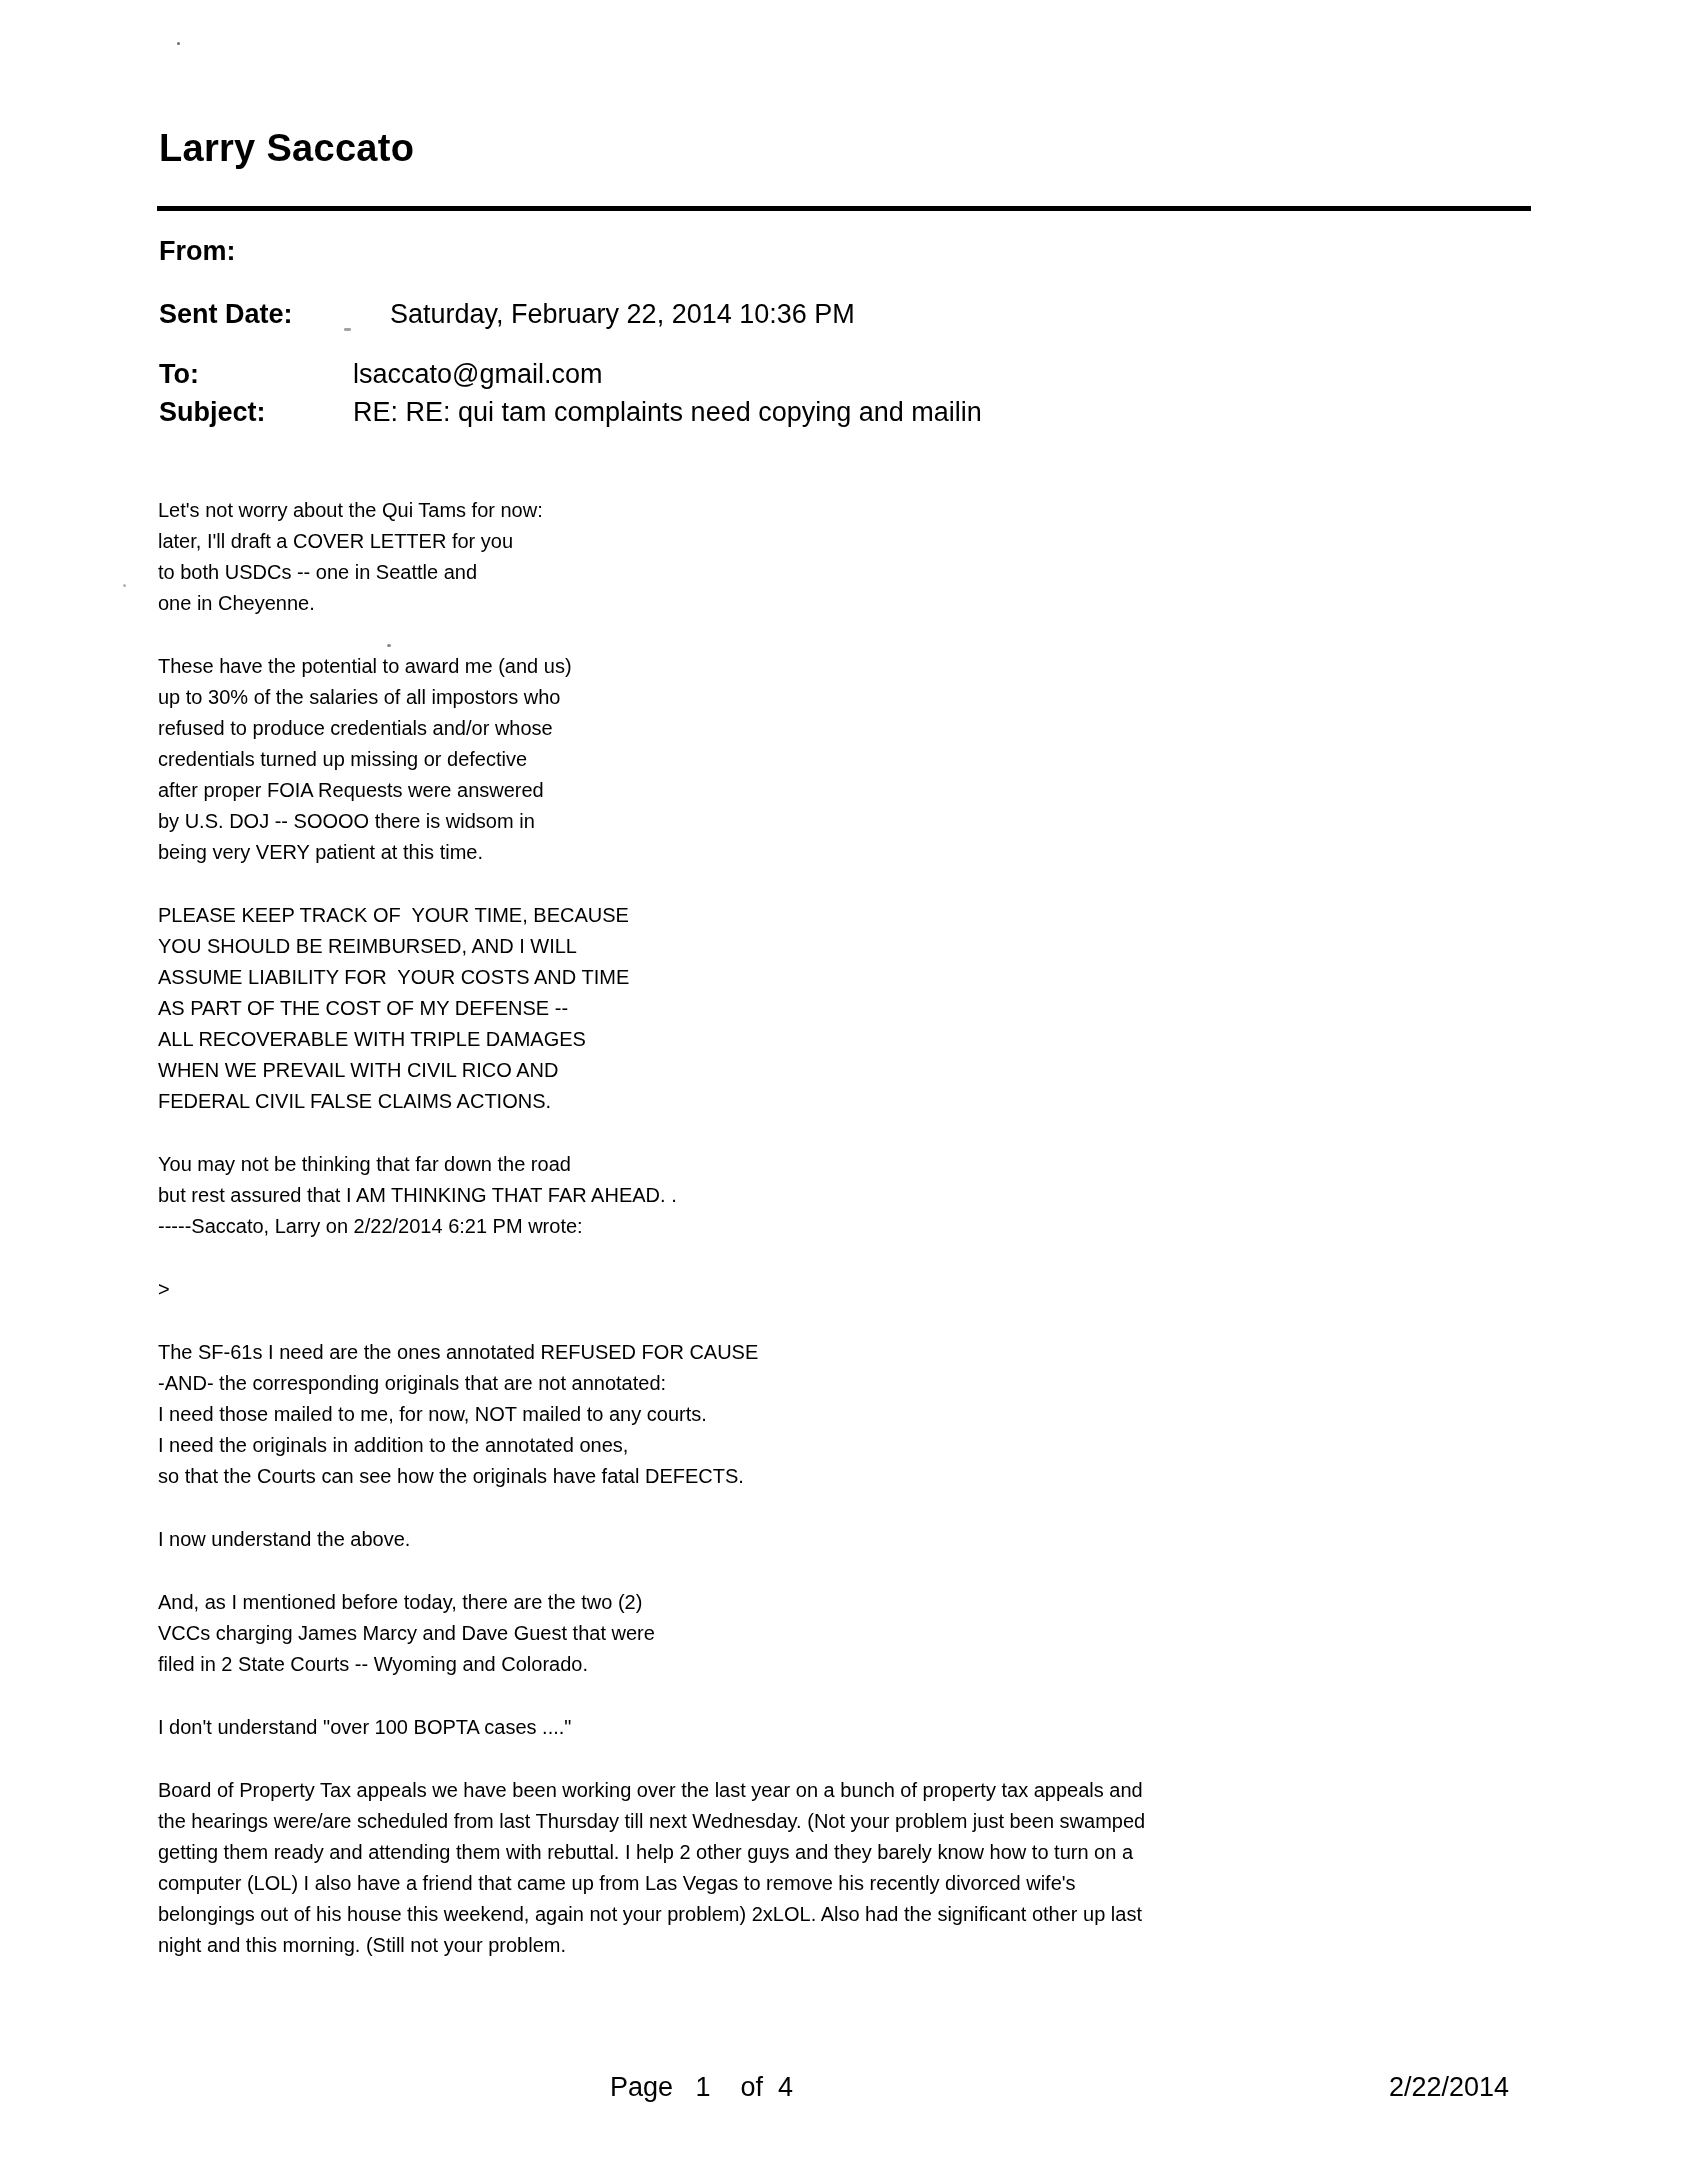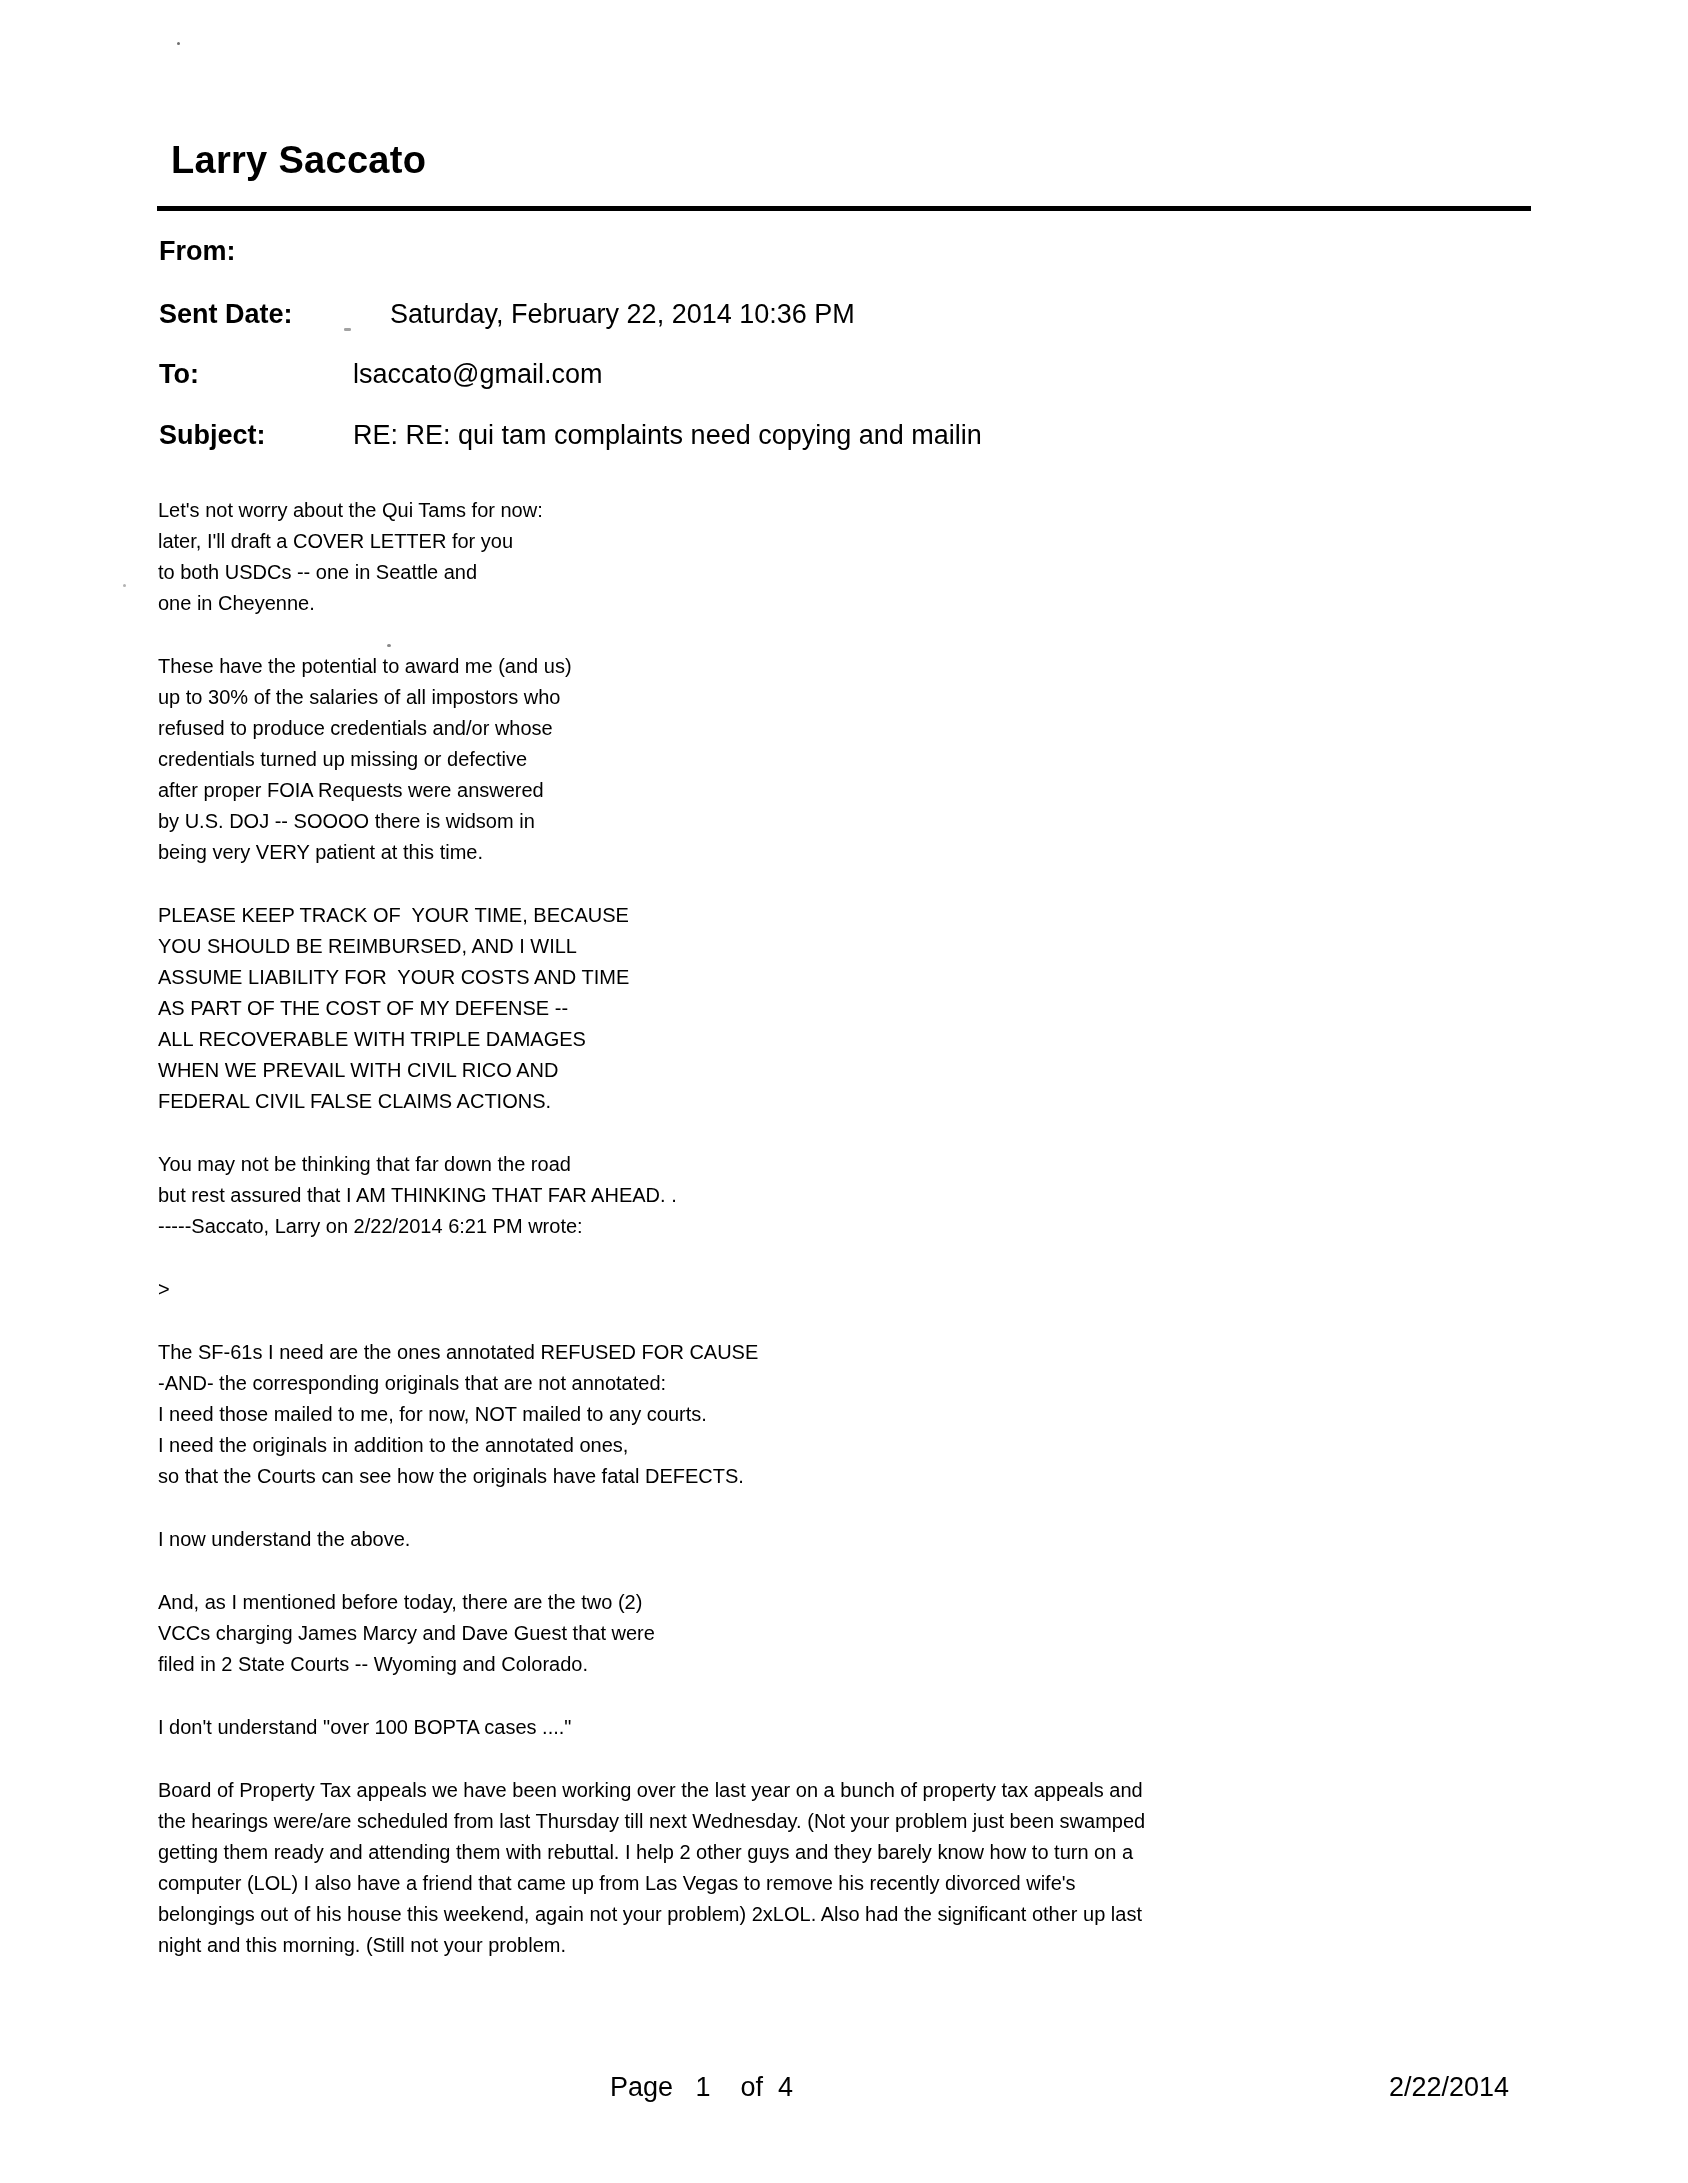--- a/index.html
+++ b/index.html
@@ -13,21 +13,21 @@
     height: 2183px;
     background: #ffffff;
     font-family: "Liberation Sans", sans-serif;
     color: #000000;
     overflow: hidden;
   }
   .doc-title {
     position: absolute;
     left: 159px;
     top: 129px;
-    margin: 12px;
+    margin: 0;
     font-size: 38px;
     font-weight: bold;
     line-height: 1;
     letter-spacing: 0.3px;
     white-space: pre;
   }
   .rule {
     position: absolute;
     left: 157px;
     top: 206px;
@@ -45,21 +45,21 @@
     position: absolute;
     left: 0;
     display: flex;
     font-size: 27px;
     line-height: 1.15;
     white-space: pre;
   }
   .field-row:nth-of-type(1) { top: 236px; }
   .field-row:nth-of-type(2) { top: 299px; gap: 37px; }
   .field-row:nth-of-type(3) { top: 359px; }
-  .field-row:nth-of-type(4) { top: 420px; }
+  .field-row:nth-of-type(4) { top: 397px; }
   .field-label {
     display: inline-block;
     width: 194px;
     font-weight: bold;
   }
   .field-value {
     display: inline-block;
   }
   .body-text {
     position: absolute;

